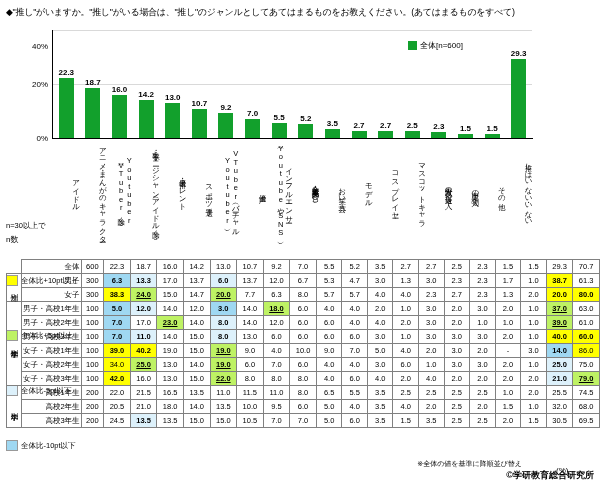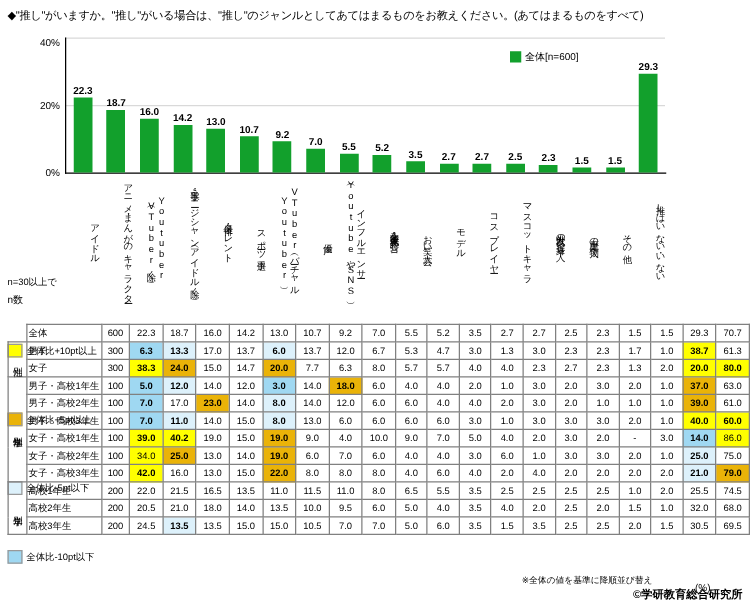--- a/index.html
+++ b/index.html
@@ -29,43 +29,43 @@
   .legend{position:absolute;left:408px;top:18px;font-size:8px;display:flex;align-items:center;}
   .legend .sw{width:9px;height:9px;background:#12a02c;display:inline-block;margin-right:3px;}
   
   .key{position:absolute;left:6px;top:176px;font-size:7.5px;}
   .key .kline{display:flex;align-items:center;height:11px;margin-top:44px;}
   .key .kbox{width:10px;height:9px;border:1px solid #999;margin-right:3px;}
   .key .ktop{margin-bottom:1px;}
   
   table{position:absolute;left:6px;top:246px;border-collapse:collapse;font-size:7.5px;}
   table td,table th{border:1px solid #808080;text-align:center;height:13px;padding:0 1px;font-weight:normal;}
-  .rowhead{width:46px;text-align:left;white-space:nowrap;}
+  .rowhead{width:46px;text-align:right;white-space:nowrap;}
   .sidehead{width:13px;font-size:7.5px;}
   .datacell{width:26.5px;}
   .nlabel{position:absolute;left:6px;top:234px;font-size:8px;}
   .pct{position:absolute;left:556px;top:466px;font-size:8px;}
   .note{position:absolute;right:78px;bottom:17px;font-size:7px;}
   .logo{position:absolute;right:6px;bottom:4px;font-size:9px;font-weight:bold;margin-left:41px;}
   .vert{writing-mode:vertical-rl;text-orientation:upright;letter-spacing:0px;}
   .c-y{background:#ffff00;}
-  .c-o{background:#eab308;}
+  .c-o{background:#bef264;text-decoration:underline;}
   .c-lb{background:#ddf1fb;}
   .c-b{background:#9fd8f2;}
   .hdrcell{font-size:7px;line-height:7.5px;}
 </style>
 </head>
 <body>
 
 <div class="title">◆"推し"がいますか。"推し"がいる場合は、"推し"のジャンルとしてあてはまるものをお教えください。(あてはまるものをすべて)</div>
 
 <div class="chart-wrap">
   <div class="ylab" style="top:112px">0%</div>
   <div class="ylab" style="top:58px">20%</div>
-  <div class="ylab" style="top:8px">40%</div>
+  <div class="ylab" style="top:20px">40%</div>
   <div class="gridline" style="top:62px"></div>
   <div class="gridline" style="top:8px"></div>
   <div class="plot"></div>
   <div class="legend">
     <span class="sw"></span>
     <span>全体[n=600]</span>
   </div>
   <div class="bars" id="bars">
       <div class="barcol">
         <div class="bval" style="bottom: 61.21px;">22.3</div>

